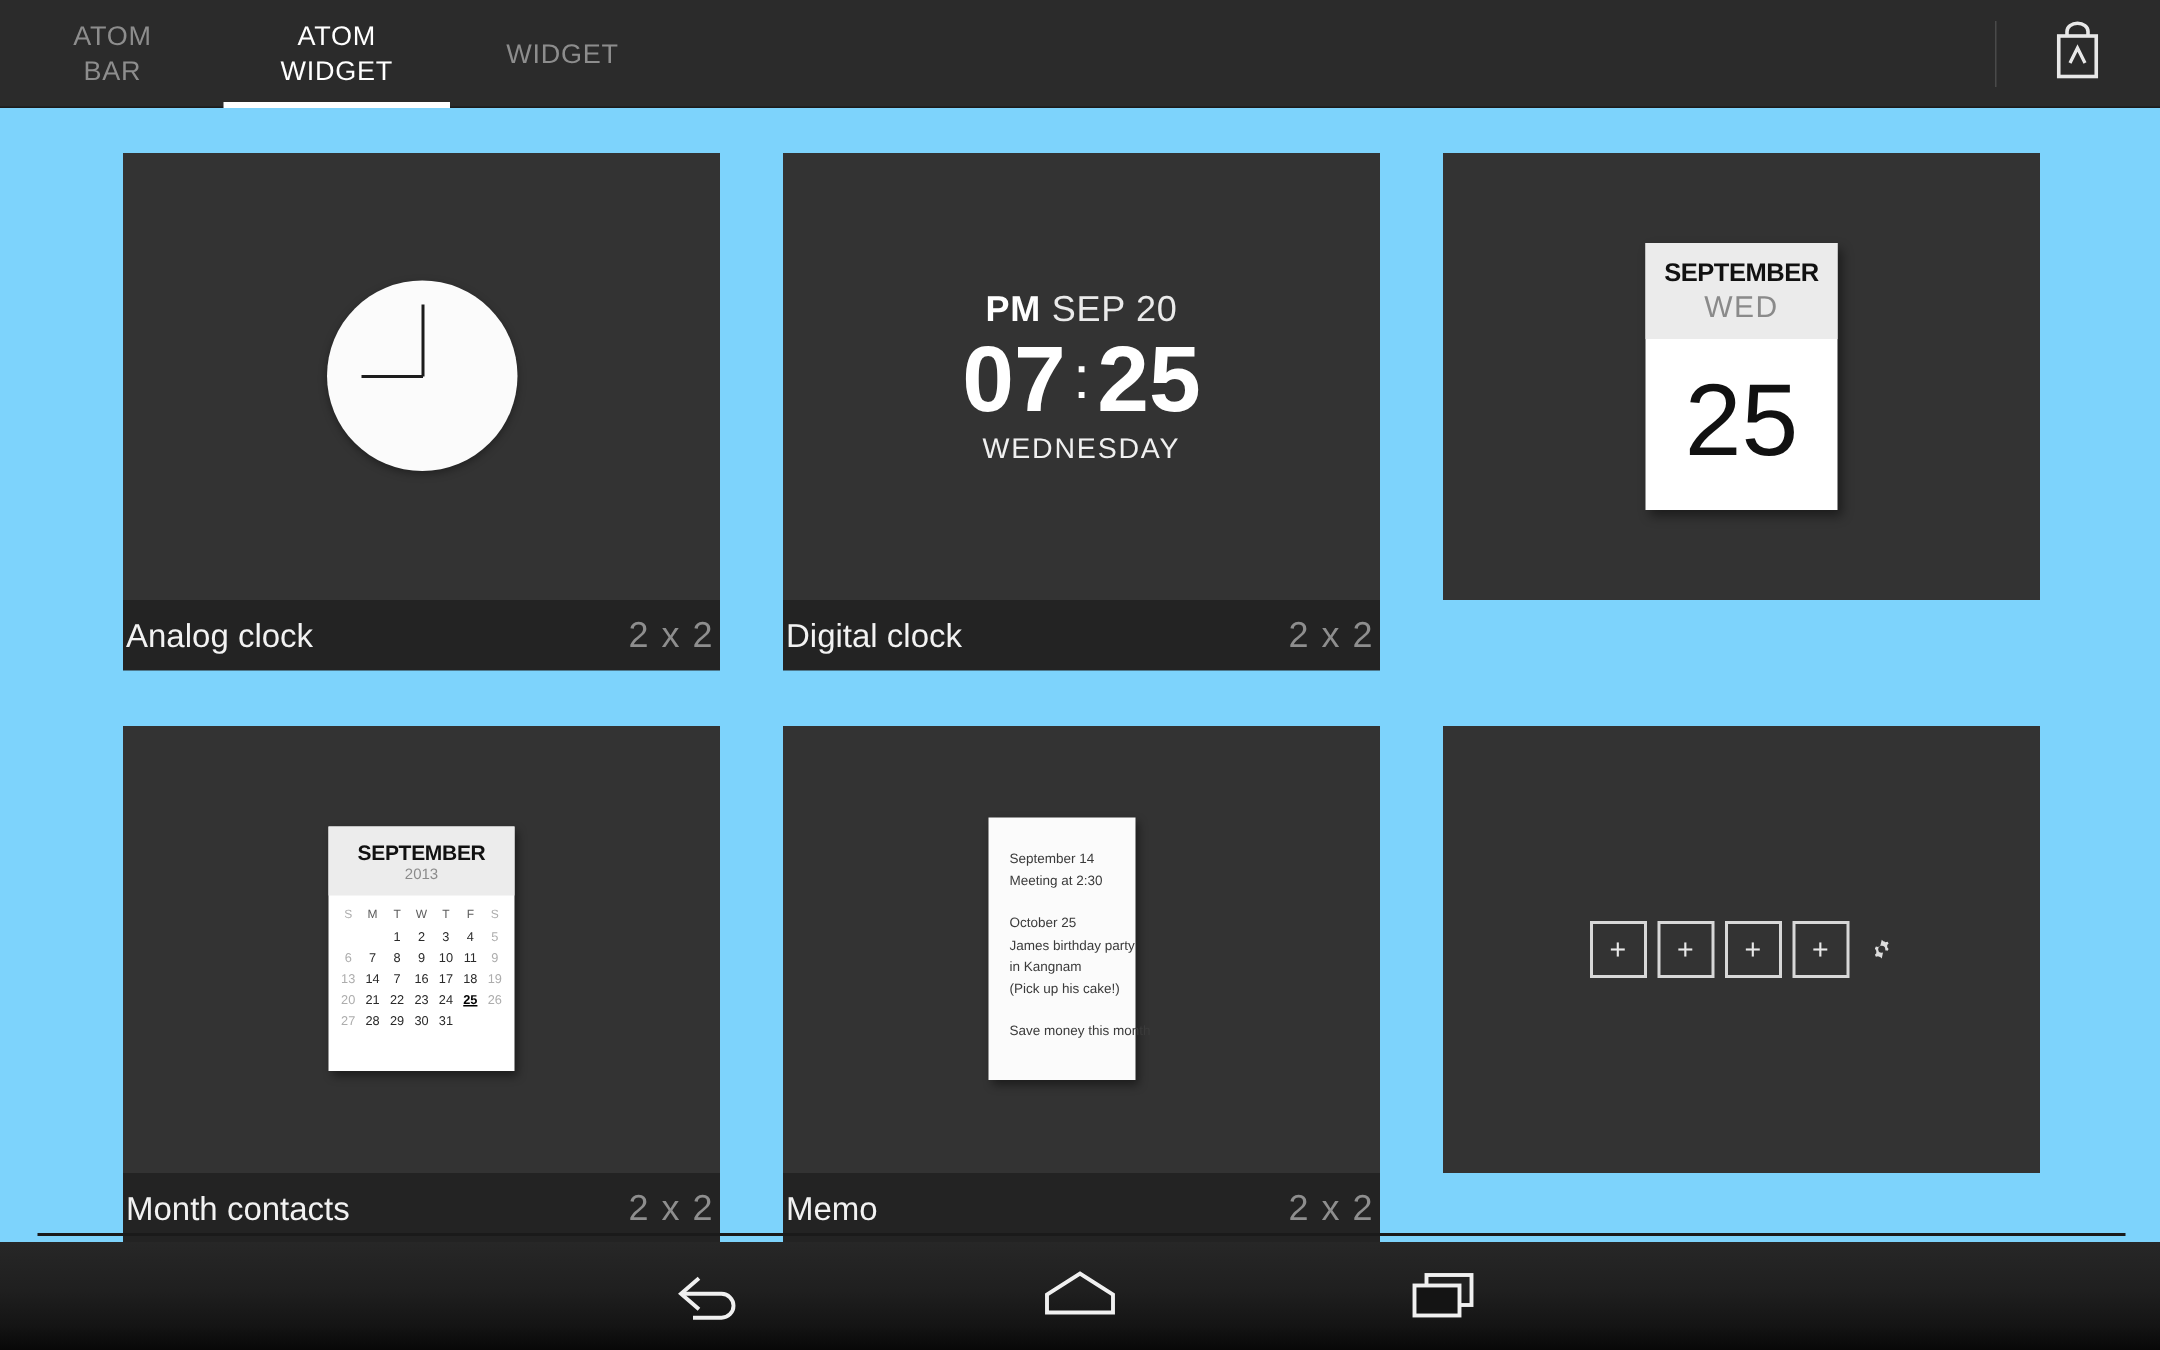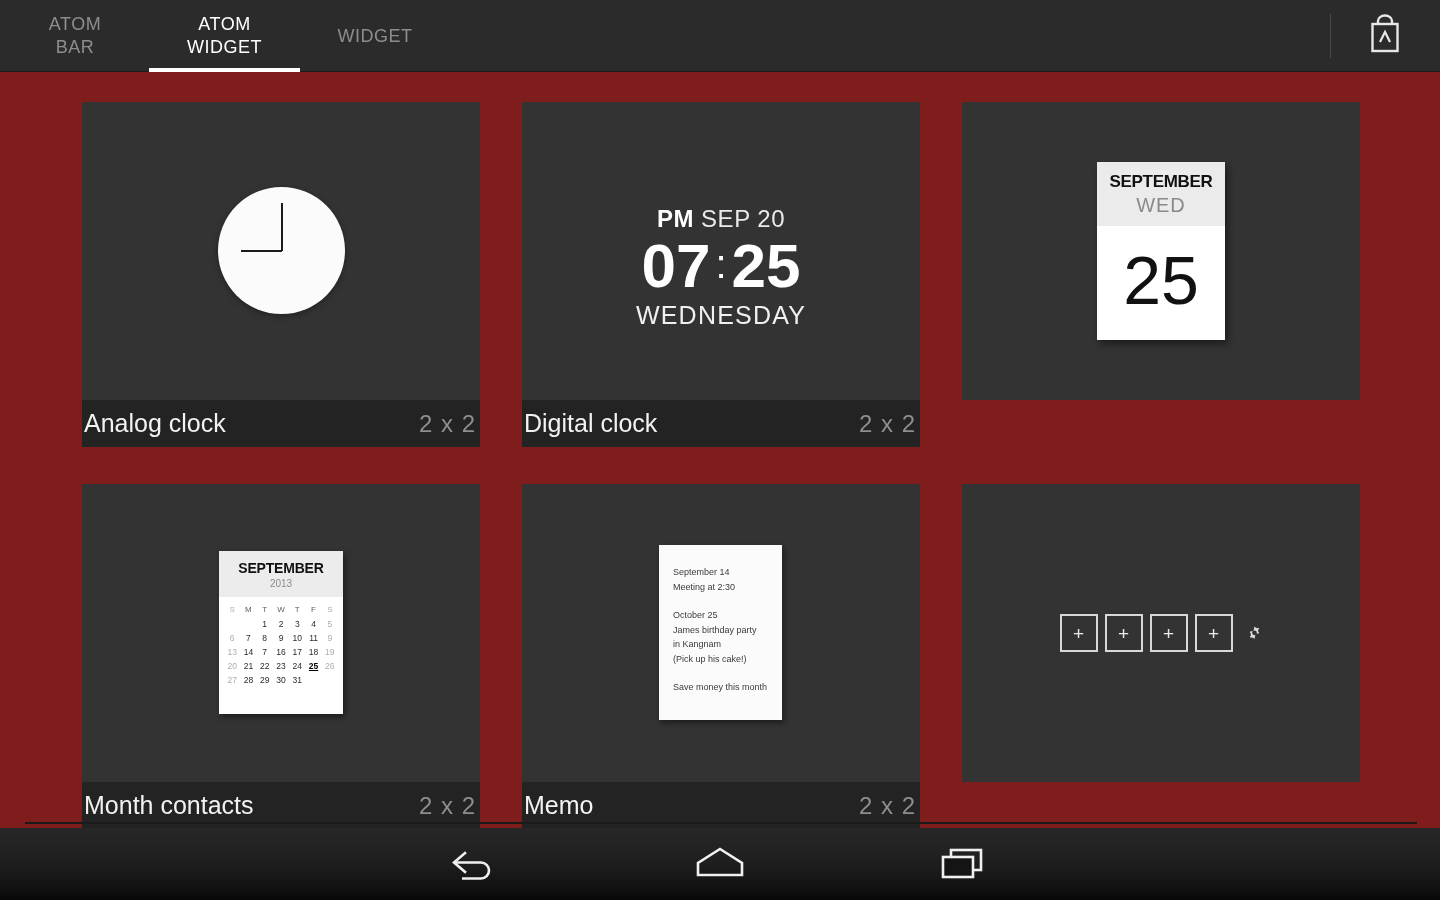--- a/index.html
+++ b/index.html
@@ -2,21 +2,21 @@
 <html><head>
 <meta charset="utf-8">
 <style>
   * { box-sizing: border-box; margin: 0; padding: 0; }
   html, body {
     width: 1440px; height: 900px;
     background: #232323;
     font-family: "Liberation Sans", sans-serif;
     overflow: hidden;
   }
-  #root { position: relative; width: 1440px; height: 900px; background: #7f1d1d; }
+  #root { position: relative; width: 1440px; height: 900px; background: #7dd3fc; }
 
   
   .tabbar {
     position: absolute; left: 0; top: 0; width: 1440px; height: 72px;
     background: #2b2b2b;
     border-bottom: 1px solid #1b1b1b;
   }
   .tab {
     position: absolute; top: 0; height: 72px;
     display: flex; flex-direction: column; align-items: center; justify-content: center;
@@ -53,51 +53,51 @@
     width: 398px; height: 298px;
     background: #333333;
     overflow: hidden;
   }
   .cell-footer {
     height: 47px;
     display: flex; align-items: center; justify-content: space-between;
     background: #232323;
     padding: 0 4px 0 2px;
   }
-  .cell-title { font-size: 25px; color: #f2f2f2; }
+  .cell-title { font-size: 22px; color: #f2f2f2; }
   .cell-size { font-size: 24px; color: #8e8e8e; letter-spacing: 1px; }
 
   
   .analog-face {
     position: absolute; left: 50%; top: 50%;
     width: 127px; height: 127px; margin-left: -63px; margin-top: -64px;
     background: #fbfbfb; border-radius: 50%;
     box-shadow: 0 2px 6px rgba(0,0,0,.35);
   }
   .hand {
     position: absolute; background: #1c1c1c;
   }
   .hand-minute { left: 63px; top: 16px; width: 2px; height: 48px; }
   .hand-hour   { left: 23px; top: 63px; width: 41px; height: 2px; }
 
   
   .digital {
-    position: absolute; left: 0; top: 16px; width: 100%; height: 100%;
+    position: absolute; left: 0; top: 1px; width: 100%; height: 100%;
     display: flex; flex-direction: column; align-items: center; justify-content: center;
     color: #ffffff;
   }
   .dig-top { font-size: 24px; letter-spacing: 0.5px; margin-bottom: 1px; }
   .dig-top .ampm { font-weight: bold; }
   .dig-top .date { color: #eaeaea; }
   .dig-time {
     display: flex; align-items: center; justify-content: center;
     font-size: 62px; font-weight: bold; letter-spacing: 0px; line-height: 64px;
   }
   .dig-colon { font-size: 40px; font-weight: normal; padding: 0 5px; position: relative; top: -2px; }
-  .dig-day { font-size: 25px; letter-spacing: 1.2px; margin-top: 3px; color: #f0f0f0; }
+  .dig-day { font-size: 19px; letter-spacing: 1.2px; margin-top: 3px; color: #f0f0f0; }
 
   
   .daycal {
     position: absolute; left: 50%; top: 50%;
     width: 128px; height: 178px; margin-left: -64px; margin-top: -89px;
     background: #ffffff;
     box-shadow: 3px 4px 7px rgba(0,0,0,.45);
     display: flex; flex-direction: column;
   }
   .daycal-head {
@@ -133,21 +133,21 @@
   .mc-dow, .mc-day {
     text-align: center; font-size: 8.5px; line-height: 14px; color: #2a2a2a;
   }
   .mc-dow { color: #5d5d5d; font-size: 8px; }
   .mc-dow.we, .mc-day.we { color: #adadad; }
   .mc-day.today { text-decoration: underline; font-weight: bold; color: #000; }
 
   
   .memo {
     position: absolute; left: 50%; top: 50%;
-    width: 123px; height: 175px; margin-left: -62px; margin-top: -88px;
+    width: 98px; height: 175px; margin-left: -62px; margin-top: -88px;
     background: #fbfbfb;
     box-shadow: 2px 3px 6px rgba(0,0,0,.45);
     padding: 20px 14px;
   }
   .memo-line { font-size: 9px; line-height: 14.5px; color: #3b3b3b; white-space: pre; }
   .memo-gap { height: 14px; }
 
   
   .fav {
     position: absolute; left: 0; top: 0; width: 100%; height: 100%;

